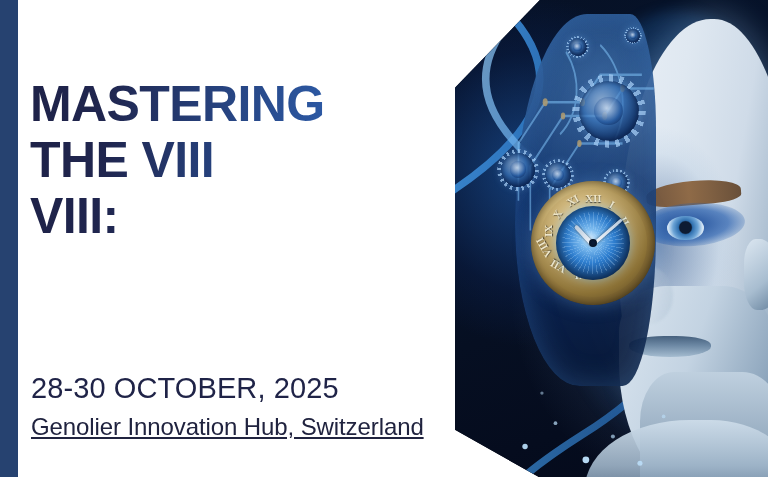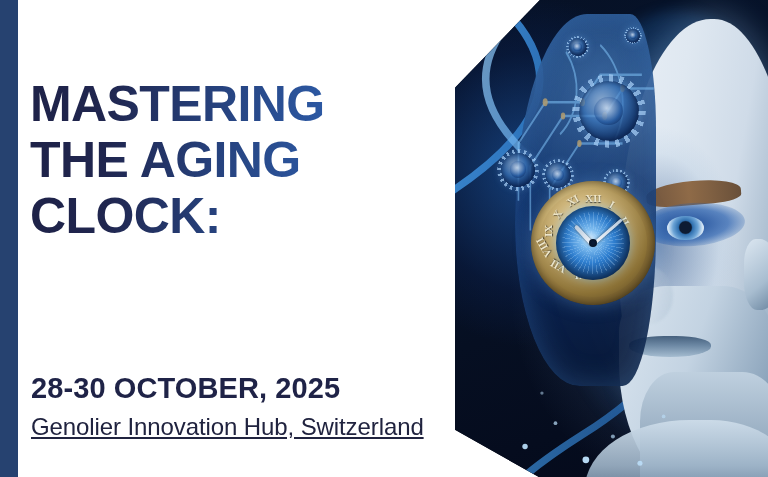--- a/index.html
+++ b/index.html
@@ -72,21 +72,21 @@
     white-space: nowrap;
   }
 
   .date-line {
     position: absolute;
     top: 371px;
     left: 1px;
     margin: 0;
     font-size: 29px;
     line-height: 34px;
-    font-weight: bold;
+    font-weight: normal;
     letter-spacing: 0.1px;
     color: #1f2347;
     white-space: nowrap;
   }
 
   .venue-line {
     position: absolute;
     top: 412px;
     left: 1px;
     margin: 0;
@@ -521,22 +521,22 @@
         <circle cx="26" cy="30" r="1.0" opacity="0.5"></circle>
         <circle cx="98" cy="44" r="1.1" opacity="0.55"></circle>
       </g>
     </svg>
   </div>
 
   <div class="text-panel">
 
     <h1 class="headline">
       <span class="headline-line">MASTERING</span>
-      <span class="headline-line">THE AGING</span>
-      <span class="headline-line">CLOCK:</span>
+      <span class="headline-line">THE VIII</span>
+      <span class="headline-line">VIII:</span>
     </h1>
 
 
     <p class="date-line">28-30 OCTOBER, 2025</p>
     <p class="venue-line">Genolier Innovation Hub, Switzerland</p>
 
   </div>
 </div>
 
 </body></html>

